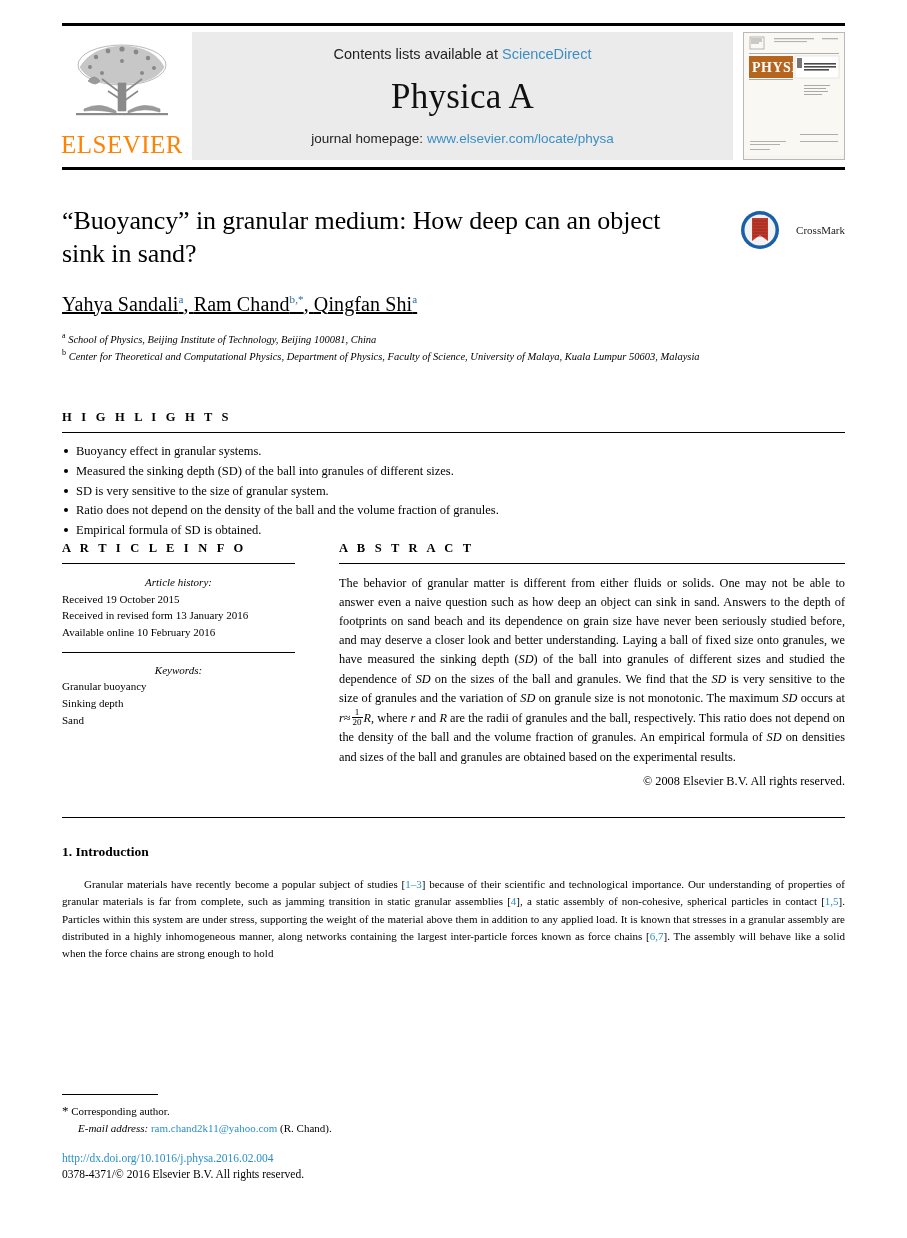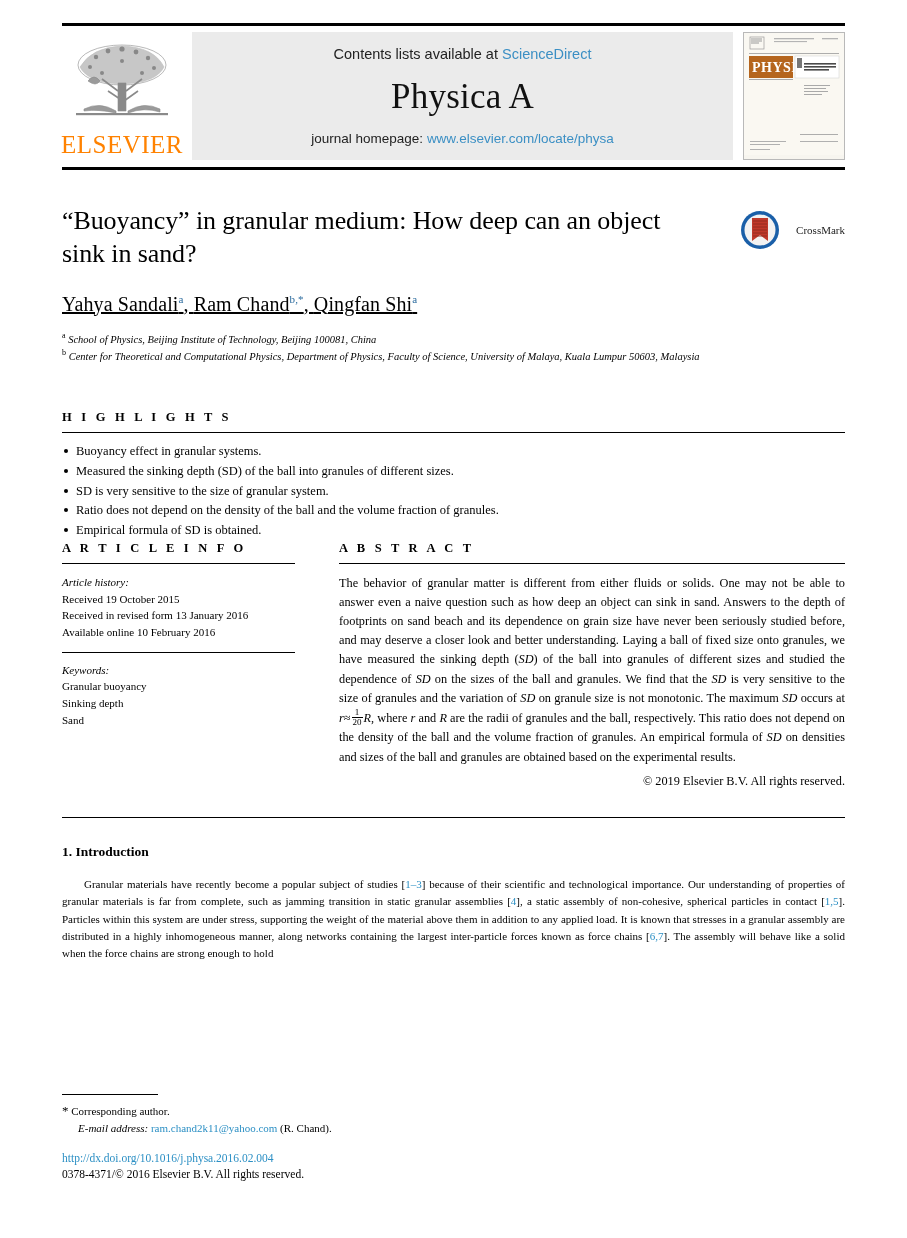--- a/index.html
+++ b/index.html
@@ -181,21 +181,21 @@
   }
 
   
   .info-abstract {
     display: flex;
     gap: 44px;
   }
   .col-info { flex: 0 0 233px; }
   .col-abs { flex: 1 1 auto; }
   .info-body { font-size: 11px; line-height: 1.52; margin-top: 10px; }
-  .info-italic { font-style: italic; }
+  .info-italic { font-style: italic; text-align: center; }
   .kw-rule { border-bottom: 1.3px solid #000; margin: 11px 0 9px 0; }
   .abs-body {
     font-size: 12.3px;
     line-height: 1.56;
     margin-top: 10px;
     text-align: justify;
   }
   .abs-body .ital { font-style: italic; }
   .copyright {
     text-align: right;
@@ -406,21 +406,21 @@
         <div>Granular buoyancy</div>
         <div>Sinking depth</div>
         <div>Sand</div>
       </div>
     </div>
 
     <div class="col-abs">
       <div class="section-head">A B S T R A C T</div>
       <div class="rule-thin"></div>
       <div class="abs-body"><span>The behavior of granular matter is different from either fluids or solids. One may not be able to answer even a naive question such as how deep an object can sink in sand. Answers to the depth of footprints on sand beach and its dependence on grain size have never been seriously studied before, and may deserve a closer look and better understanding. Laying a ball of fixed size onto granules, we have measured the sinking depth (</span><span class="ital">SD</span><span>) of the ball into granules of different sizes and studied the dependence of </span><span class="ital">SD</span><span> on the sizes of the ball and granules. We find that the </span><span class="ital">SD</span><span> is very sensitive to the size of granules and the variation of </span><span class="ital">SD</span><span> on granule size is not monotonic. The maximum </span><span class="ital">SD</span><span> occurs at </span><span class="ital">r</span><span>≈</span><span class="frac"><span class="num">1</span><span class="den">20</span></span><span class="ital">R</span><span>, where </span><span class="ital">r</span><span> and </span><span class="ital">R</span><span> are the radii of granules and the ball, respectively. This ratio does not depend on the density of the ball and the volume fraction of granules. An empirical formula of </span><span class="ital">SD</span><span> on densities and sizes of the ball and granules are obtained based on the experimental results.</span></div>
-      <div class="copyright">© 2019 Elsevier B.V. All rights reserved.</div>
+      <div class="copyright">© 2008 Elsevier B.V. All rights reserved.</div>
     </div>
 
   </div>
 
   <div class="body-rule"></div>
 
   <h2 class="intro-head">1. Introduction</h2>
   <p class="intro-p"><span>Granular materials have recently become a popular subject of studies [</span><span class="cite">1–3</span><span>] because of their scientific and technological importance. Our understanding of properties of granular materials is far from complete, such as jamming transition in static granular assemblies [</span><span class="cite">4</span><span>], a static assembly of non-cohesive, spherical particles in contact [</span><span class="cite">1,5</span><span>]. Particles within this system are under stress, supporting the weight of the material above them in addition to any applied load. It is known that stresses in a granular assembly are distributed in a highly inhomogeneous manner, along networks containing the largest inter-particle forces known as force chains [</span><span class="cite">6,7</span><span>]. The assembly will behave like a solid when the force chains are strong enough to hold</span></p>
 
   <div class="footer">

